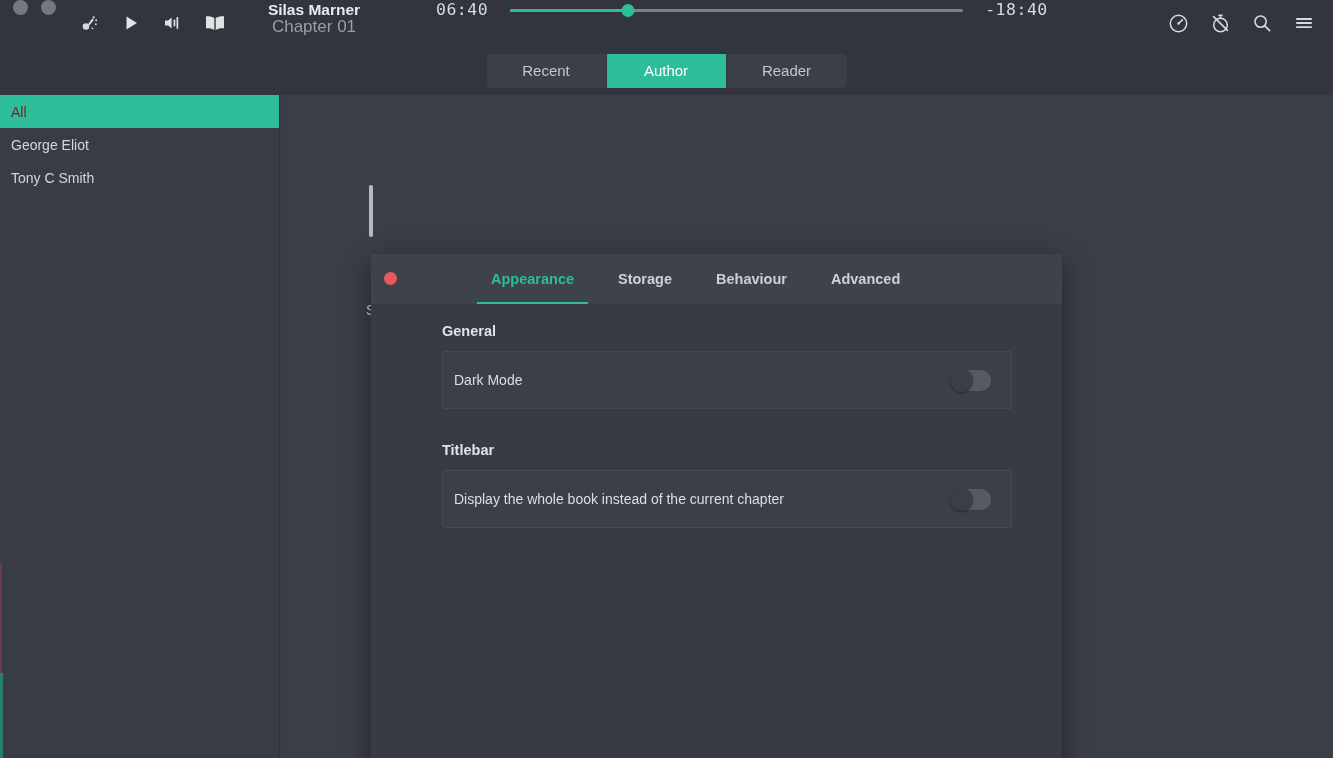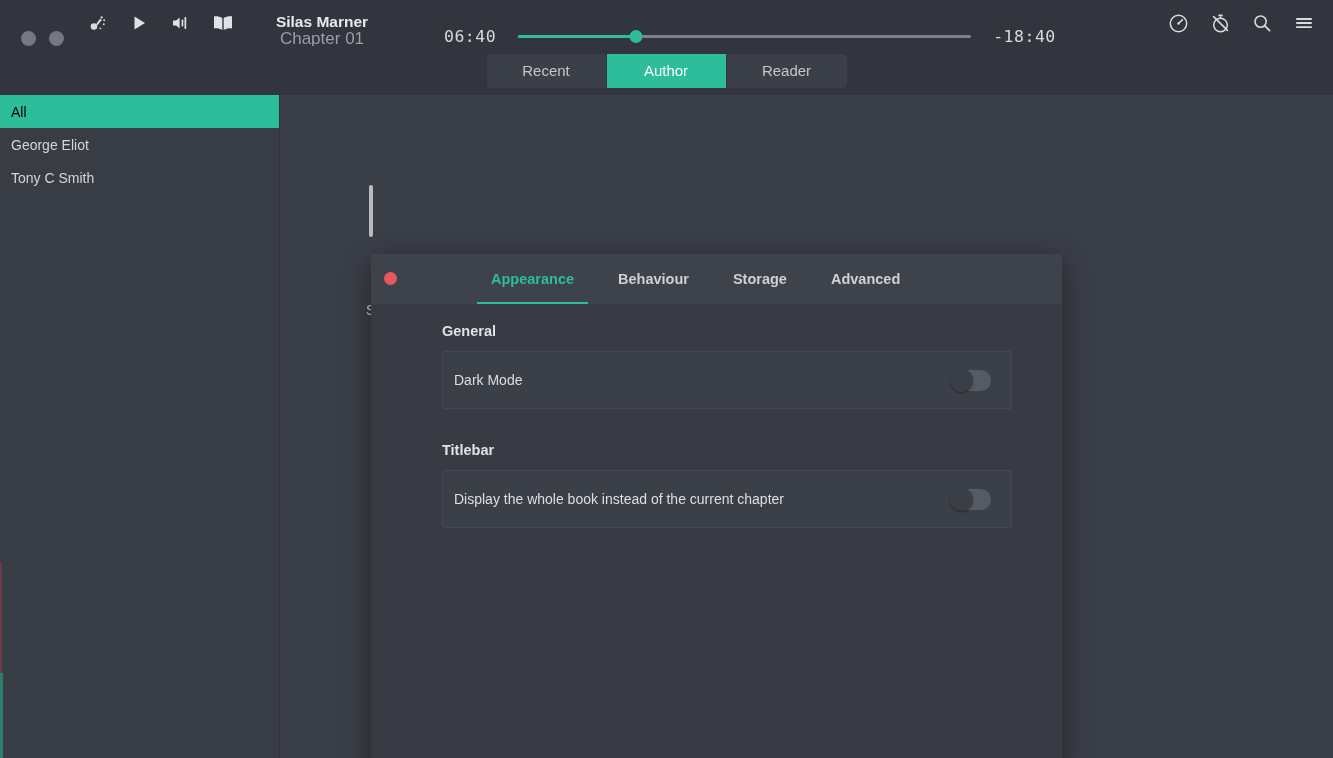--- a/index.html
+++ b/index.html
@@ -21,22 +21,21 @@
     background: #383c45;
   }
 
   
   .titlebar {
     position: absolute;
     left: 0; top: 0;
     width: 1333px; height: 46px;
     background: #32353d;
     display: flex;
-    align-items: flex-end;
-    padding-left: 8px;
+    align-items: flex-start;
   }
 
   .win-dots {
     display: flex;
     align-items: center;
     gap: 13px;
     padding-left: 13px;
   }
   .win-dot {
     width: 15px; height: 15px;
@@ -196,21 +195,21 @@
     display: flex;
     align-items: center;
     padding-left: 11px;
     font-size: 14px;
     color: #d3d6db;
     cursor: pointer;
     white-space: nowrap;
   }
   .side-item.selected {
     background: #2dbd9a;
-    color: #000000;
+    color: #7f1d1d;
   }
   .side-accent-red {
     position: absolute;
     left: 0; top: 468px;
     width: 2px; height: 110px;
     background: #6e3a48;
   }
   .side-accent-teal {
     position: absolute;
     left: 0; top: 578px;
@@ -483,24 +482,24 @@
 
     <div class="dialog">
 
       <div class="dlg-header">
         <div class="dlg-close"></div>
         <div class="dlg-tabs" id="dlgTabs">
             <div class="dlg-tab active">
               <span>Appearance</span>
             </div>
             <div class="dlg-tab">
-              <span>Behaviour</span>
+              <span>Storage</span>
             </div>
             <div class="dlg-tab">
-              <span>Storage</span>
+              <span>Behaviour</span>
             </div>
             <div class="dlg-tab">
               <span>Advanced</span>
             </div>
           </div>
       </div>
 
       <div class="dlg-body" id="dlgBody">
           <div class="sect-title">General</div>
           <div class="pref-card">

